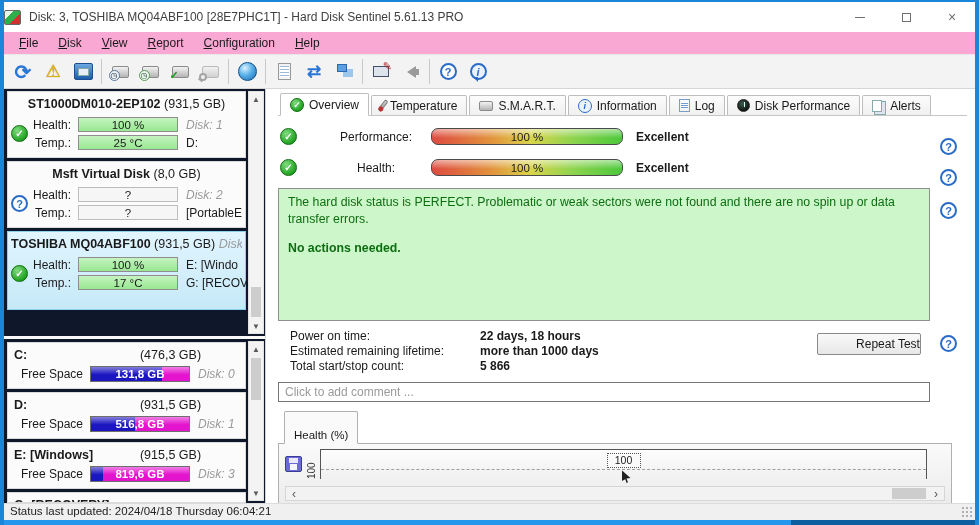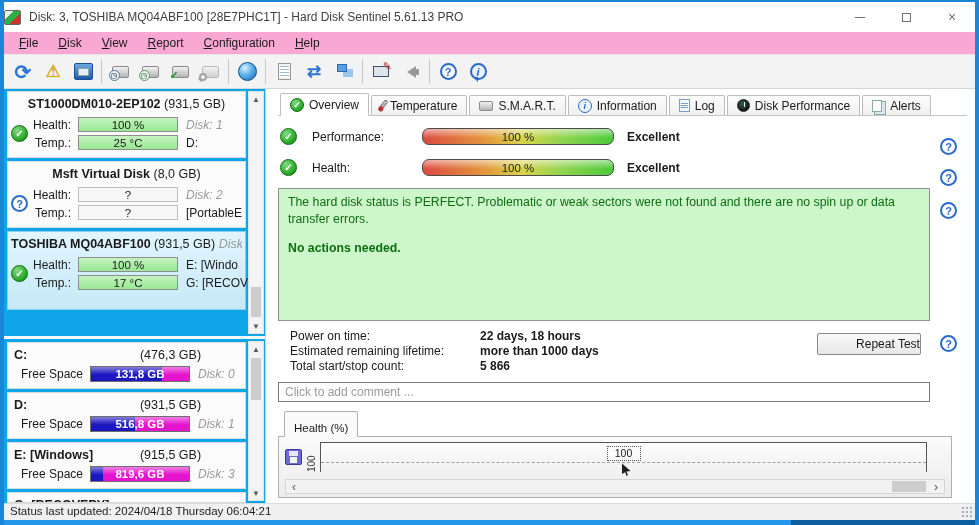--- a/index.html
+++ b/index.html
@@ -52,21 +52,21 @@
   .remote-pen { position:absolute; right:-4px; top:-7px; color:#b03030; font-size:11px; }
   .speaker { width:0; height:0; border-top:6px solid transparent; border-bottom:6px solid transparent; border-right:9px solid #9a9a9a; position:relative; }
   .speaker::after { content:""; position:absolute; left:8px; top:-3px; width:4px; height:6px; background:#9a9a9a; }
   .q-icon { width:17px; height:17px; border-radius:50%; border:2px solid #2b6bc8; color:#2b6bc8; background:#fff;
     font-weight:bold; font-size:11px; display:flex; align-items:center; justify-content:center; }
   .i-bubble { width:17px; height:17px; border-radius:50%; border:2px solid #2b6bc8; color:#2b6bc8; background:#eaf2fc;
     font-weight:bold; font-size:11px; font-style:italic; display:flex; align-items:center; justify-content:center; position:relative; }
   .i-bubble::after { content:""; position:absolute; left:1px; bottom:-4px; border-left:5px solid transparent; border-top:5px solid #2b6bc8; }
   
   .content { display:flex; height:414px; }
-  .sidebar { width:262px; background:#0ea5e9; border-right:1px solid #d5d5d5; display:flex; flex-direction:column; }
+  .sidebar { width:262px; background:#0f172a; border-right:1px solid #d5d5d5; display:flex; flex-direction:column; }
   .disk-list { height:252px; position:relative; padding:2px 19px 2px 3px; }
   .partition-list { flex:1; border-top:3px solid #f8f8f8; position:relative; padding:3px 19px 0 3px; }
   .v-scroll { position:absolute; top:2px; right:1px; bottom:2px; width:16px; background:#f3f3f3; border:1px solid #e2e2e2;
     display:flex; flex-direction:column; align-items:center; }
   .v-arrow { height:14px; width:100%; display:flex; align-items:center; justify-content:center; color:#5a5a5a; font-size:8px; }
   .v-track { flex:1; width:100%; position:relative; }
   .v-thumb { position:absolute; left:2px; right:2px; background:#cdcdcd; }
   .thumb-bottom { bottom:2px; height:30px; }
   .thumb-top { top:2px; height:42px; }
   .disk-card { background:#fbfbfb; border:1px solid #dadada; margin-bottom:3px; padding:1px 3px 4px; }
@@ -111,41 +111,41 @@
   .mini-disk { width:14px; height:10px; border:1px solid #8a8a8a; border-radius:2px; background:linear-gradient(#f2f2f2,#b5b5b5); }
   .mini-info { width:14px; height:14px; border-radius:50%; border:1.5px solid #2b6bc8; color:#2b6bc8; background:#eaf2fc;
     font-weight:bold; font-size:9px; font-style:italic; display:flex; align-items:center; justify-content:center; }
   .mini-log { width:11px; height:13px; background:#fff; border:1px solid #7a9cc8; padding:2px 1px;
     background-image:repeating-linear-gradient(#fff 0 1px, #6f9bd2 1px 2px); background-clip:content-box; }
   .mini-gauge { width:13px; height:13px; border-radius:50%; border:1px solid #222; background:radial-gradient(circle at 40% 35%, #3d5a4d, #0c1410 75%); position:relative; }
   .mini-gauge::after { content:""; position:absolute; left:6px; top:2px; width:1px; height:5px; background:#cfe; }
   .mini-pages { width:10px; height:12px; background:#fff; border:1px solid #8aa; box-shadow:3px 2px 0 #dde6ee, 3px 2px 0 1px #8aa; margin-right:3px; }
   .section { position:relative; width:100%; }
   .perf-row { display:flex; align-items:center; margin:10px 0 0 2px; height:21px; }
-  .row-label { width:110px; margin-left:15px; }
+  .row-label { width:110px; margin-left:24px;text-align:center; }
   .grad-bar { width:192px; height:17px; border:1px solid #4a4a4a; border-radius:7px; text-align:center; line-height:16px;
     font-size:11.5px; color:#1d1d1d;
     background:linear-gradient(rgba(255,255,255,.55), rgba(255,255,255,0) 60%),
                linear-gradient(90deg,#dd4a41,#e2953d 32%,#d9d44c 52%,#8ed44e 74%,#4cc83c); }
   .rating { font-weight:bold; margin-left:13px; }
   .help-abs { position:absolute; right:10px; top:0; }
   .status-box { width:652px; height:133px; background:#cdf7cb; border:1px solid #8f8f8f; margin-top:10px;
     padding:5px 9px; color:#0d6e10; font-size:12.3px; line-height:1.4; }
   .status-box p + p { margin-top:12px; font-weight:bold; }
   .stats-area { margin-top:8px; width:652px; }
   .stat-row { display:flex; margin:1px 12px; }
   .stat-label { width:190px; }
   .stat-value { font-weight:bold; }
   .repeat-btn { position:absolute; right:46px; top:4px; width:104px; height:22px; border:1px solid #8a8a8a; border-radius:2px;
     background:linear-gradient(#f9f9f9,#e7e7e7); text-align:center; line-height:20px;padding-left:38px; }
   .comment-input { width:652px; height:20px; border:1px solid #767676; font:12px "Liberation Sans", sans-serif;
     padding:0 6px; margin-top:9px; color:#222; display:block; }
   .comment-input::placeholder { color:#9a9a9a; }
   .graph-tab { display:inline-block; margin:9px 0 0 6px; border:1px solid #b0b0b0; border-bottom:1px solid #fafafa;
-    background:#fafafa; padding:10px 9px 2px; font-size:11.5px; border-radius:2px 2px 0 0; position:relative; z-index:2; }
+    background:#fafafa; padding:17px 9px 2px; font-size:11.5px; border-radius:2px 2px 0 0; position:relative; z-index:2; }
   .graph-panel { width:674px; border:1px solid #b0b0b0; margin-top:-1px; background:linear-gradient(#fafafa,#ececec);
     padding:5px 6px 3px; }
   .graph-body { display:flex; height:30px; }
   .save-icon { width:17px; height:16px; background:#6a6ad8; border:1px solid #3b3b9a; border-radius:2px; margin-top:7px; position:relative; }
   .save-icon::before { content:""; position:absolute; left:3px; top:1px; right:3px; height:5px; background:#e8e8f8; }
   .save-icon::after { content:""; position:absolute; left:4px; bottom:1px; right:4px; height:6px; background:#f4f4fb; }
   .y-label { writing-mode:vertical-rl; transform:rotate(180deg); font-size:10px; color:#333; display:flex; align-items:center; margin:0 3px 0 4px; }
   .plot { flex:1; position:relative; border:1px solid #555; border-bottom:none; margin-right:18px;
     background:linear-gradient(#fdfdfd,#f0f0f0); }
   .dash-line { position:absolute; left:0; right:0; top:19px; border-top:1px dashed #9f9f9f; }

